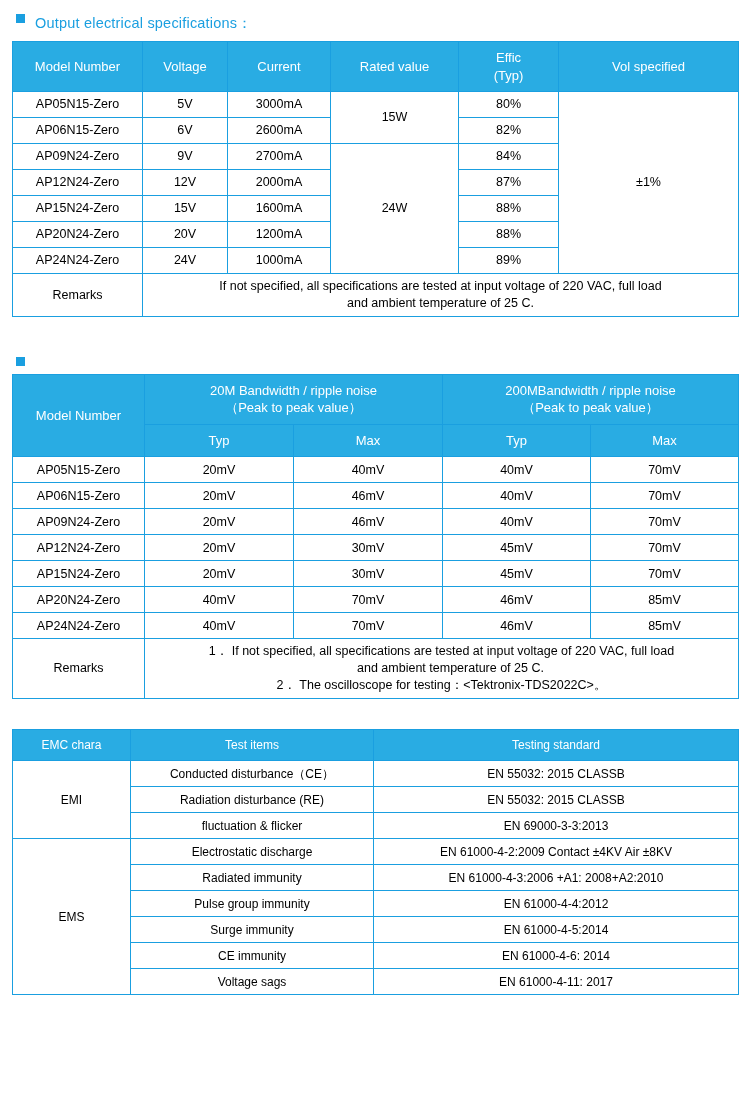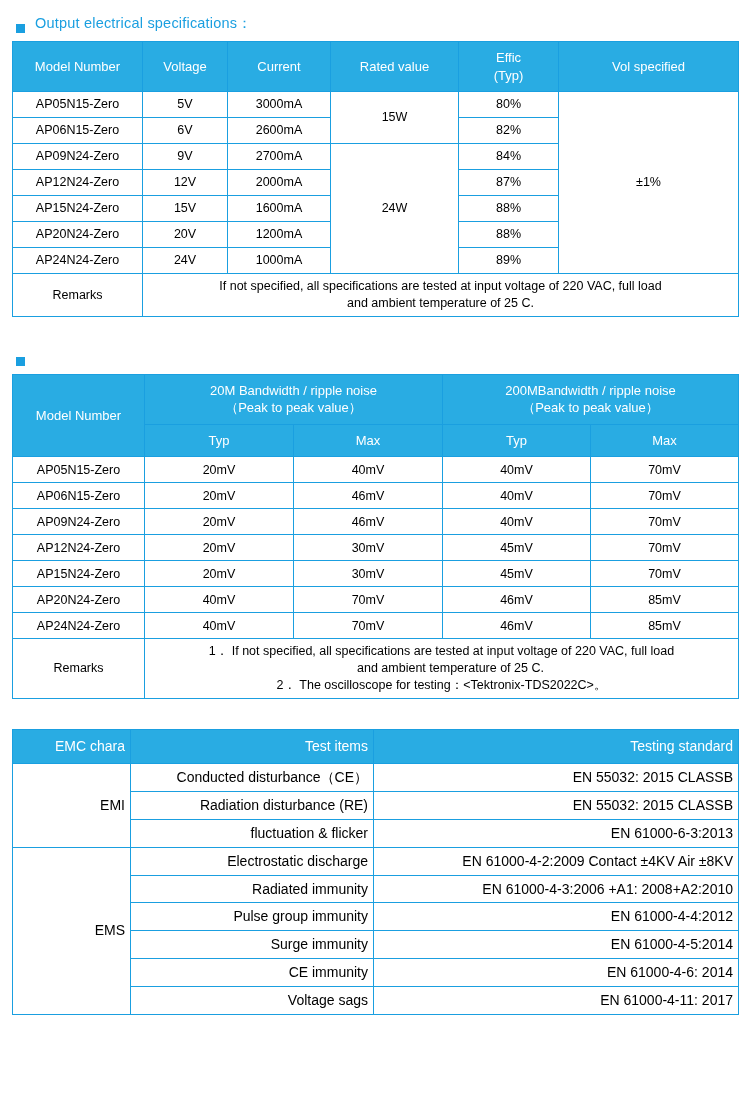--- a/index.html
+++ b/index.html
@@ -14,21 +14,21 @@
     color: #000000;
     font-size: 13px;
   }
   .page {
     width: 750px;
     box-sizing: border-box;
     padding: 8px 12px 10px 12px;
   }
   .section-title {
     display: flex;
-    align-items: flex-end;
+    align-items: flex-start;
     gap: 10px;
     margin: 6px 0 8px 4px;
   }
   .bullet-square {
     width: 9px;
     height: 9px;
     background: #1a9fe0;
     flex: 0 0 auto;
     display: inline-block;
   }
@@ -68,21 +68,21 @@
     line-height: 1.7;
     font-size: 12.5px;
   }
   .remarks-label { text-align: center; }
   .spacer-lg { height: 34px; }
   .spacer-md { height: 30px; }
   .num-line {
     display: block;
   }
   .indent { padding-left: 18px; }
-  .emc table.spec td { font-size: 14px; text-align: right; }
+  .emc table.spec td { font-size: 12px; }
   .emc .hdr { background: #29ace3; color: #fff; }
   .emc td.left { }
 </style>
 </head>
 <body>
 
 <div class="page">
 
   <div class="section-title">
     <span class="bullet-square"></span>
@@ -282,21 +282,21 @@
         <td rowspan="3">EMI</td>
         <td class="left">Conducted disturbance（CE）</td>
         <td class="left">EN 55032: 2015    CLASSB</td>
       </tr>
       <tr class="row-h">
         <td class="left">Radiation disturbance (RE)</td>
         <td class="left">EN 55032: 2015    CLASSB</td>
       </tr>
       <tr class="row-h">
         <td class="left">fluctuation &amp; flicker</td>
-        <td class="left">EN 61000-6-3:2013</td>
+        <td class="left">EN 69000-3-3:2013</td>
       </tr>
 
       <tr class="row-h">
         <td rowspan="6">EMS</td>
         <td class="left">Electrostatic discharge</td>
         <td class="left">EN 61000-4-2:2009   Contact ±4KV  Air ±8KV</td>
       </tr>
       <tr class="row-h">
         <td class="left">Radiated immunity</td>
         <td class="left">EN 61000-4-3:2006 +A1: 2008+A2:2010</td>

